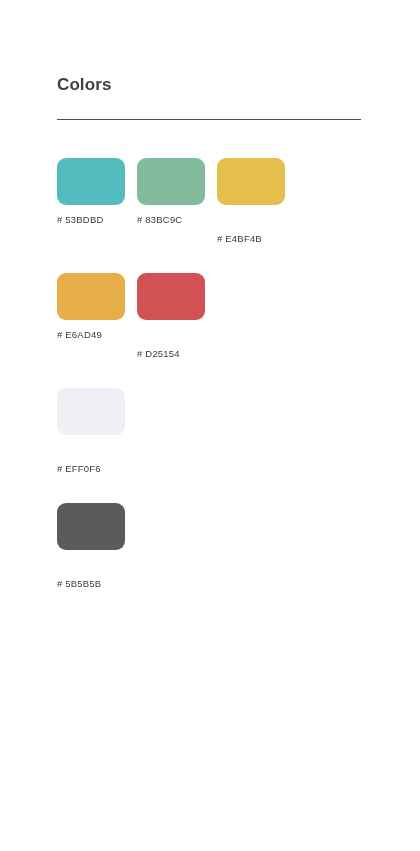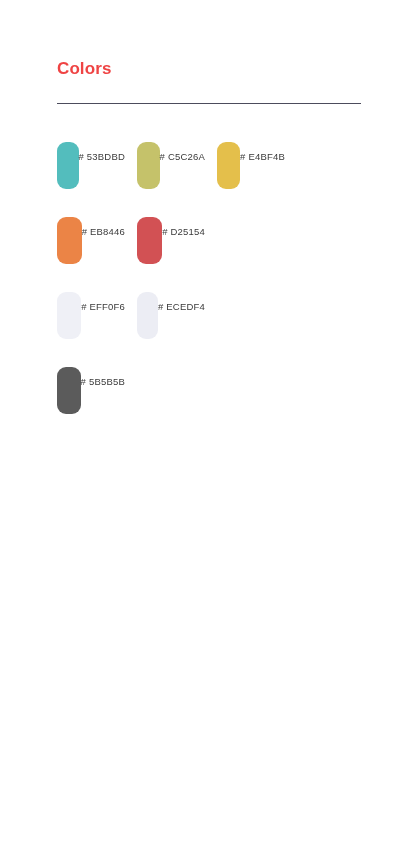--- a/index.html
+++ b/index.html
@@ -23,25 +23,25 @@
     box-sizing: border-box;
   }
   .content {
     position: absolute;
     left: 57px;
     top: 0;
     width: 304px;
   }
   .page-title {
     margin: 0;
-    padding-top: 58px;
+    padding-top: 74px;
     font-size: 17px;
     font-weight: bold;
     letter-spacing: 0.1px;
-    color: #ef4444;
+    color: #404040;
     line-height: 22px;
   }
   .divider {
     margin-top: 23px;
     width: 304px;
     height: 1px;
     background: #4c4c5c;
     font-size: 0;
     line-height: 0;
   }
@@ -50,24 +50,25 @@
   }
   .swatch-row {
     display: flex;
     flex-direction: row;
     margin-bottom: 28px;
   }
   .swatch-cell {
     width: 68px;
     margin-right: 12px;
     display: flex;
-    flex-direction: row;
+    flex-direction: column;
   }
   .swatch-cell:last-child {
     margin-right: 0;
+    gap: 19px;
   }
   .swatch-chip {
     width: 68px;
     height: 47px;
     border-radius: 9px;
     box-sizing: border-box;
   }
   .swatch-label {
     margin-top: 9px;
     font-size: 9.5px;
@@ -87,46 +88,42 @@
 
     <div class="divider"></div>
 
     <div class="palette">
         <div class="swatch-row">
           <div class="swatch-cell">
             <div class="swatch-chip" style="background: rgb(83, 189, 189);"></div>
             <div class="swatch-label"># 53BDBD</div>
           </div>
           <div class="swatch-cell">
-            <div class="swatch-chip" style="background: rgb(197, 194, 106);"></div>
-            <div class="swatch-label"># C5C26A</div>
+            <div class="swatch-chip" style="background: rgb(131, 188, 156);"></div>
+            <div class="swatch-label"># 83BC9C</div>
           </div>
           <div class="swatch-cell">
             <div class="swatch-chip" style="background: rgb(228, 191, 75);"></div>
             <div class="swatch-label"># E4BF4B</div>
           </div>
         </div>
         <div class="swatch-row">
           <div class="swatch-cell">
-            <div class="swatch-chip" style="background: rgb(235, 132, 70);"></div>
-            <div class="swatch-label"># EB8446</div>
+            <div class="swatch-chip" style="background: rgb(230, 173, 73);"></div>
+            <div class="swatch-label"># E6AD49</div>
           </div>
           <div class="swatch-cell">
             <div class="swatch-chip" style="background: rgb(210, 81, 84);"></div>
             <div class="swatch-label"># D25154</div>
           </div>
         </div>
         <div class="swatch-row">
           <div class="swatch-cell">
             <div class="swatch-chip" style="background: rgb(239, 240, 246);"></div>
             <div class="swatch-label"># EFF0F6</div>
-          </div>
-          <div class="swatch-cell">
-            <div class="swatch-chip" style="background: rgb(236, 237, 244);"></div>
-            <div class="swatch-label"># ECEDF4</div>
           </div>
         </div>
         <div class="swatch-row">
           <div class="swatch-cell">
             <div class="swatch-chip" style="background: rgb(91, 91, 91);"></div>
             <div class="swatch-label"># 5B5B5B</div>
           </div>
         </div>
       </div>
 

